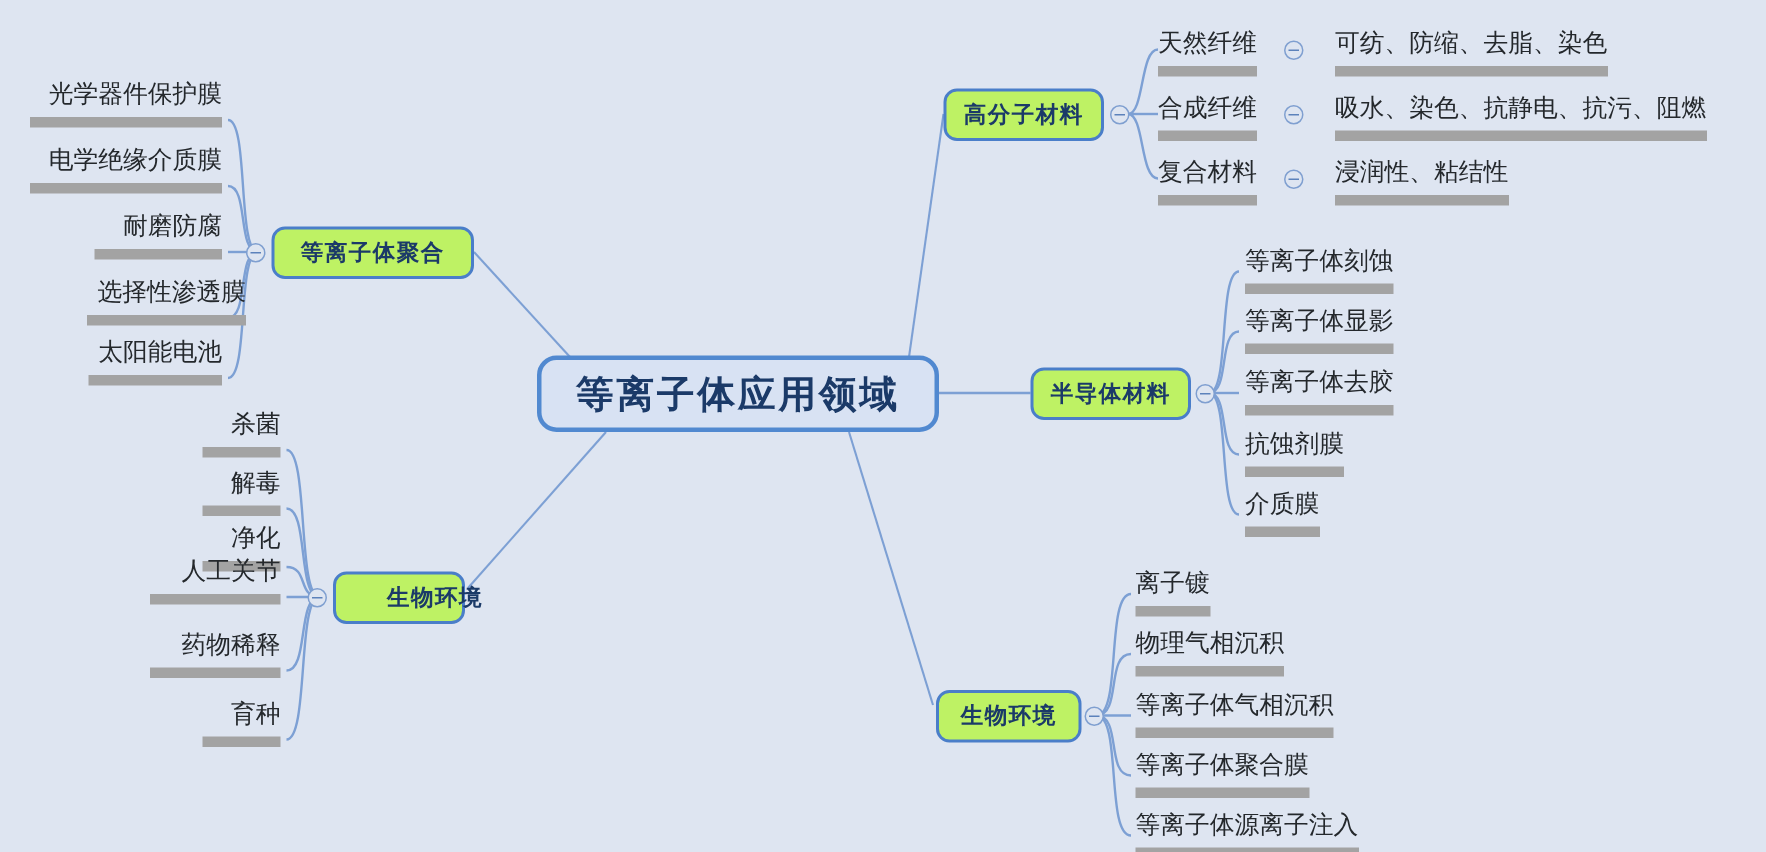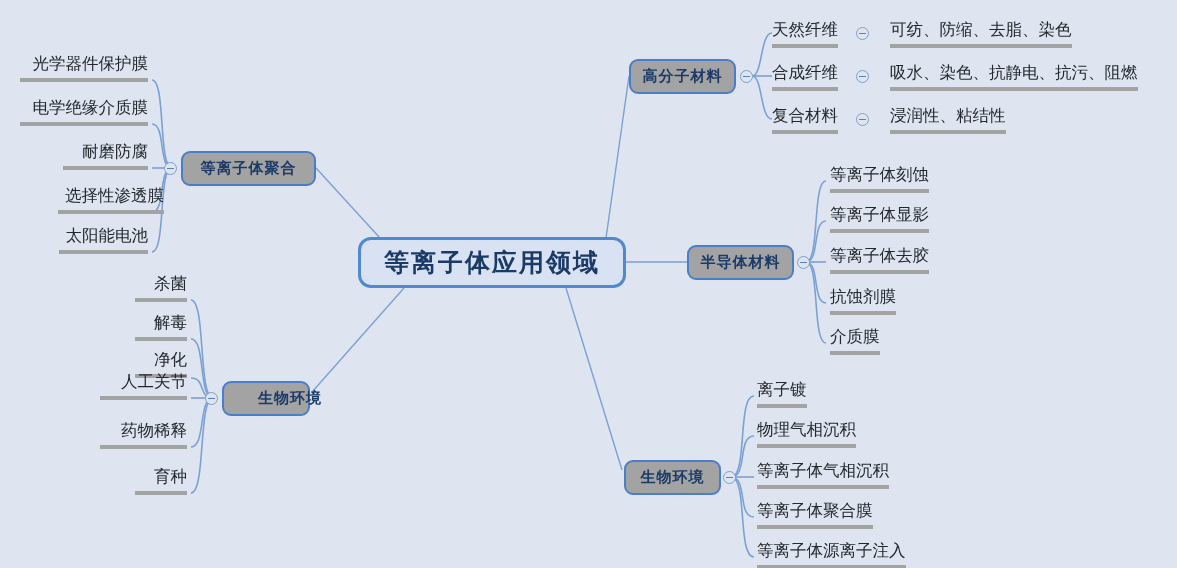--- a/index.html
+++ b/index.html
@@ -11,21 +11,21 @@
     overflow:hidden;
     position:relative;
   }
   #canvas{position:absolute;inset:0;width:1177px;height:568px;}
   #edges{position:absolute;left:0;top:0;width:1177px;height:568px;pointer-events:none;}
 
   
   .node{
     position:absolute;
     box-sizing:border-box;
-    background:#a3a3a3;
+    background:#bef264;
     border:2px solid #4a7ec9;
     border-radius:9px;
     color:#1b3a68;
     font-weight:bold;
     display:flex;align-items:center;justify-content:center;
     white-space:nowrap;
     letter-spacing:1px;
   }
   .node.root{
     border-width:3px;
@@ -39,21 +39,21 @@
 
   
   .leaf{
     position:absolute;
     box-sizing:border-box;
     white-space:nowrap;
     color:#24282c;
     font-size:16.5px;
     line-height:23px;
     padding-bottom:3px;
-    border-bottom:4px solid #a3a3a3;
+    border-bottom:7px solid #a3a3a3;
   }
   .leaf.r{text-align:left;}
   .leaf.l{text-align:right;}
   .leaf.sub{font-size:16.5px;}
 
   
   .collapse{
     position:absolute;
     width:13px;height:13px;
     box-sizing:border-box;

